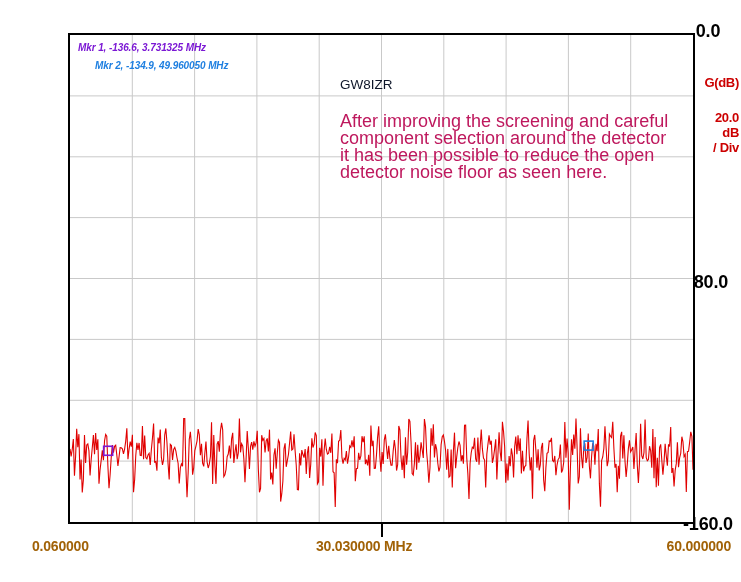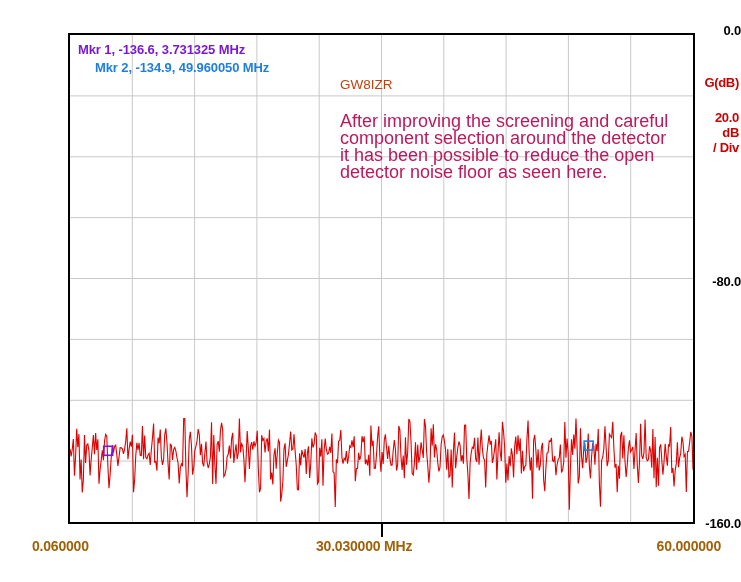--- a/index.html
+++ b/index.html
@@ -44,23 +44,23 @@
     left: 0;
     top: 0;
     display: block;
   }
 
   
   .ytick {
     position: absolute;
     right: 0;
     width: 66px;
-    text-align: right;
-    font-family: "Liberation Sans", sans-serif;
-    font-size: 13px;
+    text-align: center;
+    font-family: "Liberation Sans", sans-serif;
+    font-size: 18px;
     font-weight: bold;
     color: #000000;
     letter-spacing: -0.2px;
     line-height: 14px;
   }
   #ytick-0   { top: 24px; }
   #ytick-80  { top: 275px; }
   #ytick-160 { top: 517px; }
 
   
@@ -86,53 +86,54 @@
     top: 538px;
     font-family: "Liberation Sans", sans-serif;
     font-size: 14px;
     font-weight: bold;
     color: #a16207;
     letter-spacing: -0.2px;
     white-space: nowrap;
   }
   #xtick-start  { left: 32px; }
   #xtick-center { left: 316px; }
-  #xtick-end    { right: 20px; }
+  #xtick-end    { right: 10px; }
 
   
   .center-tick {
     position: absolute;
     left: 381px;
     top: 524px;
     width: 2px;
     height: 13px;
     background: #000000;
   }
 
   
   .marker-line {
     position: absolute;
     left: 8px;
     font-family: "Liberation Sans", sans-serif;
-    font-size: 13px;
+    font-size: 10px;
     font-weight: bold;
     white-space: nowrap;
     letter-spacing: -0.1px;
+    font-style: italic;
   }
   #mkr1 { top: 7px;  color: #7b18d4; }
   #mkr2 { top: 25px; color: #1e7fe0; padding-left: 17px; }
 
   
   .callsign {
     position: absolute;
     left: 270px;
     top: 42px;
     font-family: "Liberation Sans", sans-serif;
     font-size: 13.5px;
-    color: #c2410c;
+    color: #0f172a;
     white-space: nowrap;
   }
   .note {
     position: absolute;
     left: 270px;
     font-family: "Liberation Sans", sans-serif;
     font-size: 18px;
     color: #be185d;
     line-height: 17px;
     width: 330px;

